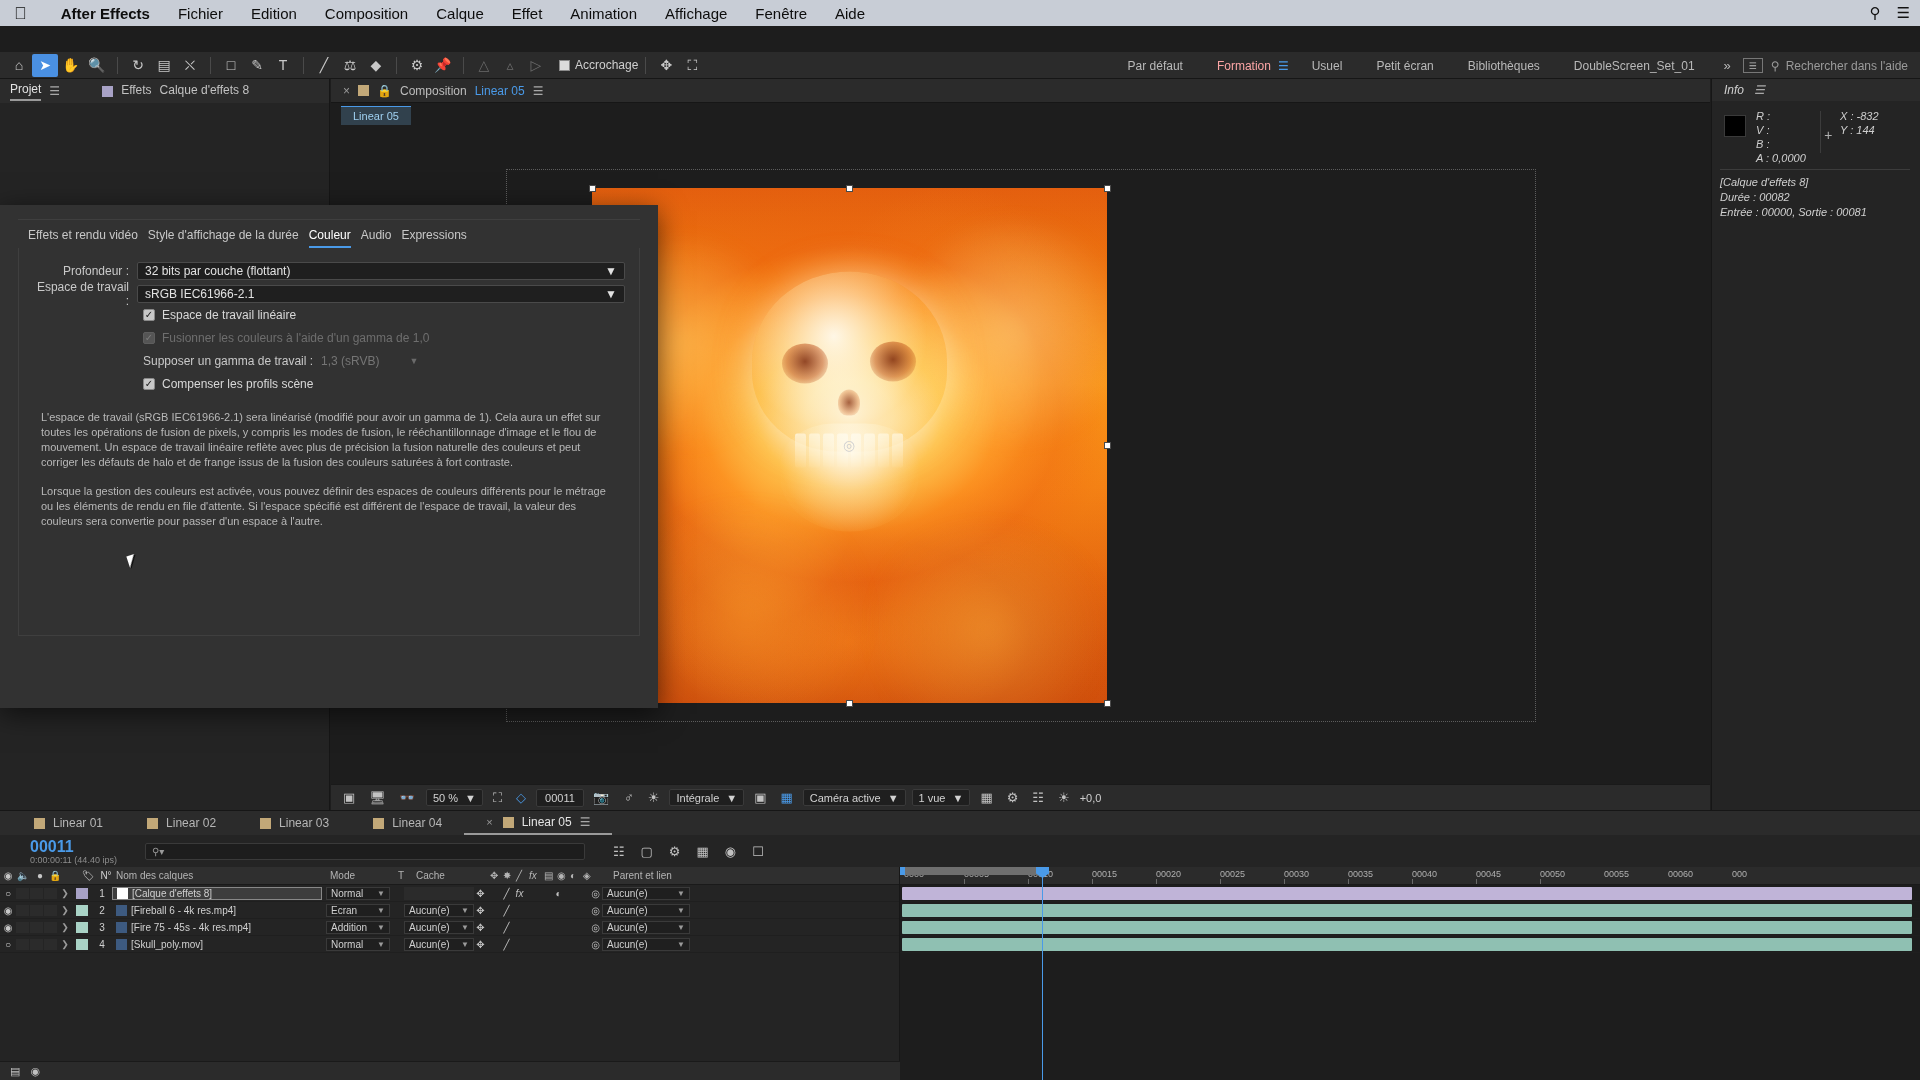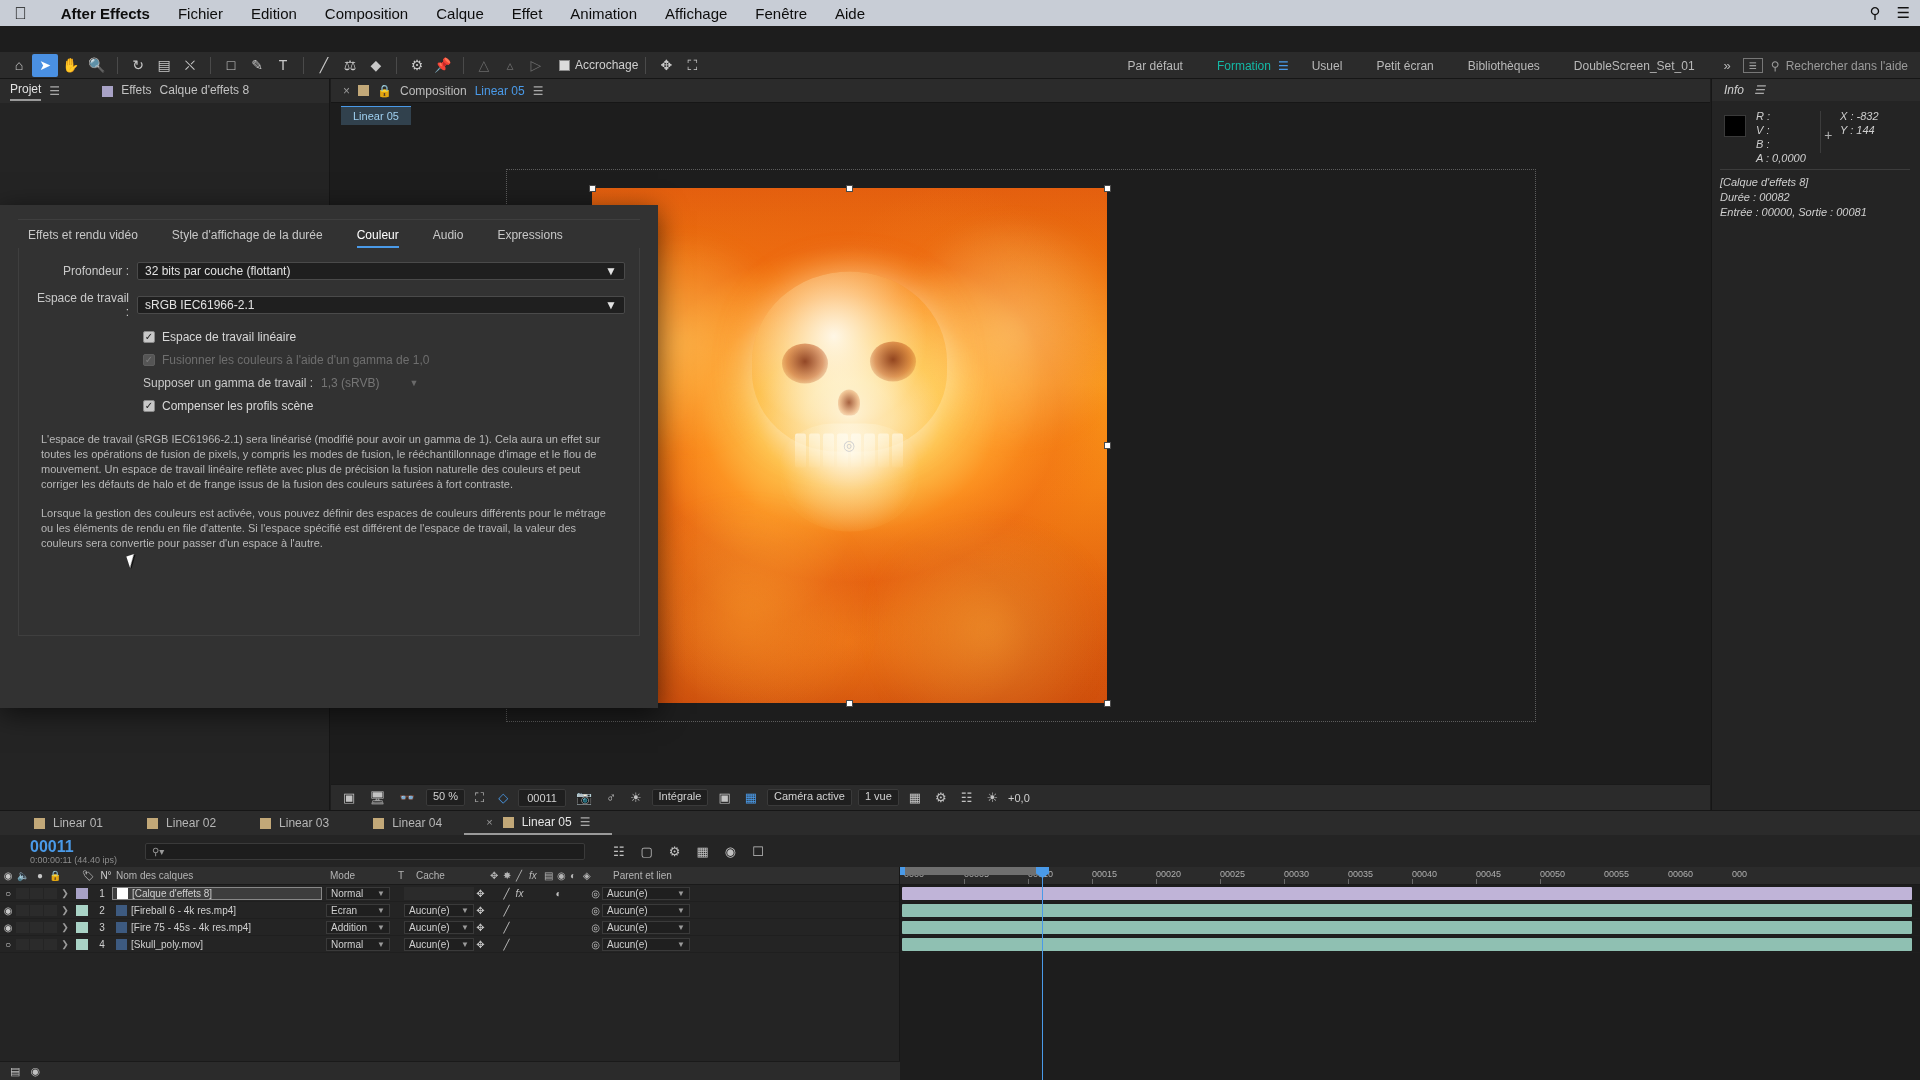--- a/index.html
+++ b/index.html
@@ -46,21 +46,21 @@
   .tsep { width: 1px; height: 17px; background: #4a4a4a; margin: 0 7px; }
   .snap-box { display: flex; align-items: center; gap: 5px; margin-left: 10px; }
   .snap-box .cb { width: 11px; height: 11px; border: 1px solid #8a8a8a; background: #dcdcdc; }
   .snap-box span { font-size: 12px; color: #cfcfcf; }
 
   
   .ws {
     position: absolute; right: 0; top: 52px; height: 27px; display: flex; align-items: center;
   }
   .ws-item { font-size: 12px; color: #b9b9b9; padding: 0 17px; white-space: nowrap; }
-  .ws-item.active { color: #14b8a6; }
+  .ws-item.active { color: #fca5a5; }
   .ws-burger { color: #4a9ae8; font-size: 12px; margin-left: -10px; margin-right: 6px; }
   .ws-more { color: #b9b9b9; font-size: 13px; padding: 0 12px; }
   .ws-icon { width: 20px; height: 15px; border: 1px solid #777; color: #bbb; font-size: 9px;
              display: flex; align-items: center; justify-content: center; margin-right: 8px; }
   .ws-search { display: flex; align-items: center; gap: 6px; padding-right: 12px; }
   .ws-search span { font-size: 12px; color: #9a9a9a; }
 
   
   .panel { position: absolute; background: #242424; }
   .ph-tab { font-size: 12px; color: #c2c2c2; position: relative; padding-bottom: 3px; }
@@ -128,21 +128,21 @@
   .sel-handle { position: absolute; width: 7px; height: 7px; background: #ffffff; border: 1px solid #4a4a4a; }
   .anchor { position: absolute; left: 50%; top: 50%; transform: translate(-50%,-50%);
             width: 15px; height: 15px; color: #cfcfcf; font-size: 14px; line-height: 15px; text-align: center; }
 
   
   .comp-bottom { position: absolute; left: 0; bottom: 0; width: 1379px; height: 26px;
                  background: #2b2b2b; display: flex; align-items: center; padding-left: 8px;
                  border-top: 1px solid #1a1a1a; gap: 6px; }
   .cb-ic { color: #c2c2c2; font-size: 13px; padding: 0 4px; }
   .cb-dd { display: flex; align-items: center; gap: 7px; background: #1f1f1f; border: 1px solid #3a3a3a;
-           border-radius: 2px; height: 17px; padding: 0 6px; flex-direction: column; }
+           border-radius: 2px; height: 17px; padding: 0 6px; }
   .cb-dd span { font-size: 11px; color: #d2d2d2; }
   .cb-val { font-size: 11px; color: #d2d2d2; background: #1f1f1f; border: 1px solid #3a3a3a;
             padding: 2px 8px; border-radius: 2px; }
   .caret { font-size: 8px; color: #9a9a9a; }
 
   
   #info-panel { left: 1711px; top: 79px; width: 209px; height: 731px; background: #242424;
                 border-left: 1px solid #161616; font-style: italic; }
   .info-head { height: 22px; display: flex; align-items: center; gap: 10px; padding-left: 12px;
                background: #2b2b2b; }
@@ -221,26 +221,26 @@
   .tl-foot { position: absolute; left: 0; bottom: 0; width: 900px; height: 20px; background: #2b2b2b;
              display: flex; align-items: center; padding-left: 10px; gap: 10px; border-top: 1px solid #1a1a1a; }
   .tl-foot i { color: #c0c0c0; font-size: 11px; font-style: normal; }
 
   
   #dialog { position: absolute; left: 0; top: 205px; width: 658px; height: 503px;
             background: #323232; box-shadow: 0 6px 26px rgba(0,0,0,0.6); z-index: 100; }
   .dlg-title { height: 20px; background: #b5b5b5; display: flex; align-items: center;
                justify-content: center; font-size: 12px; color: #1c1c1c; }
   .dlg-body { padding: 14px 18px 0 18px; }
-  .dlg-tabs { display: flex; gap: 34px; padding: 8px 10px 0 10px; border-top: 1px solid #3f3f3f; }
+  .dlg-tabs { display: flex; gap: 10px; padding: 8px 10px 0 10px; border-top: 1px solid #3f3f3f; }
   .dlg-tab { font-size: 12px; color: #c8c8c8; padding-bottom: 4px; }
   .dlg-tab.sel { color: #ffffff; border-bottom: 2px solid #4a9ae8; }
   .dlg-inner { border: 1px solid #3f3f3f; border-top: none; margin-top: 0; padding: 14px 0 0 0;
                height: 388px; position: relative; }
-  .row { display: flex; align-items: center; margin-bottom: 11px; padding: 0 14px; }
+  .row { display: flex; align-items: center; padding: 0 14px; }
   .row .lab { font-size: 12px; color: #c9c9c9; width: 96px; text-align: right; margin-right: 8px; }
   .selectbox { flex: 1; height: 18px; background: #1f1f1f; border: 1px solid #4a4a4a; border-radius: 2px;
                display: flex; align-items: center; justify-content: space-between; padding: 0 7px; }
   .selectbox span { font-size: 12px; color: #e2e2e2; }
   .cbrow { display: flex; align-items: center; gap: 7px; margin-bottom: 9px; padding-left: 124px; }
   .cbrow.disabled .cbl { color: #6e6e6e; }
   .cb2 { width: 12px; height: 12px; background: #c8c8c8; border: 1px solid #8a8a8a; border-radius: 2px;
          display: flex; align-items: center; justify-content: center; color: #1a1a1a; font-size: 10px;
          line-height: 10px; }
   .cb2.dim { background: #555; border-color: #5e5e5e; color: #7d7d7d; }

